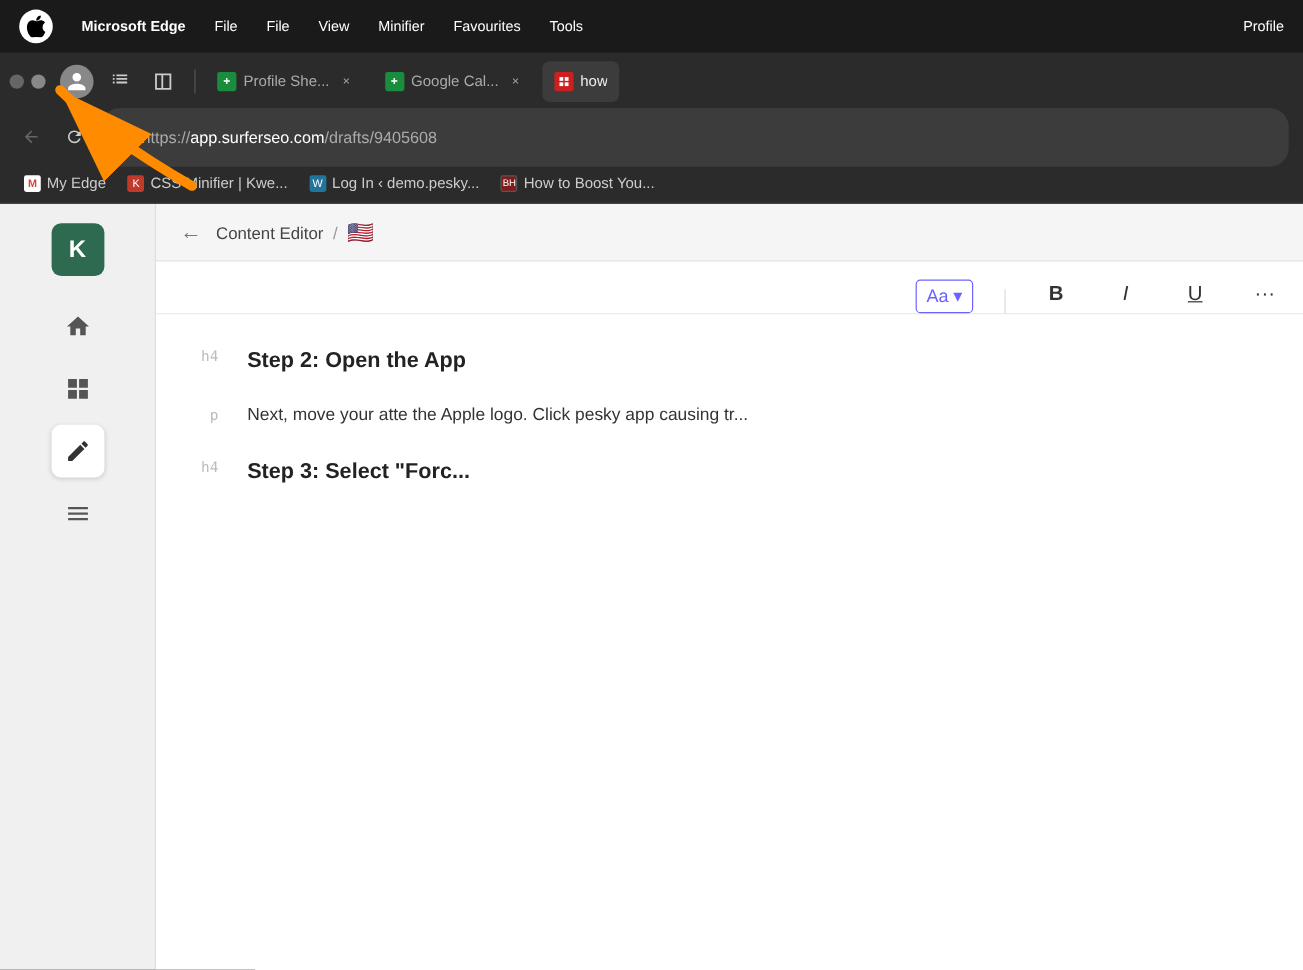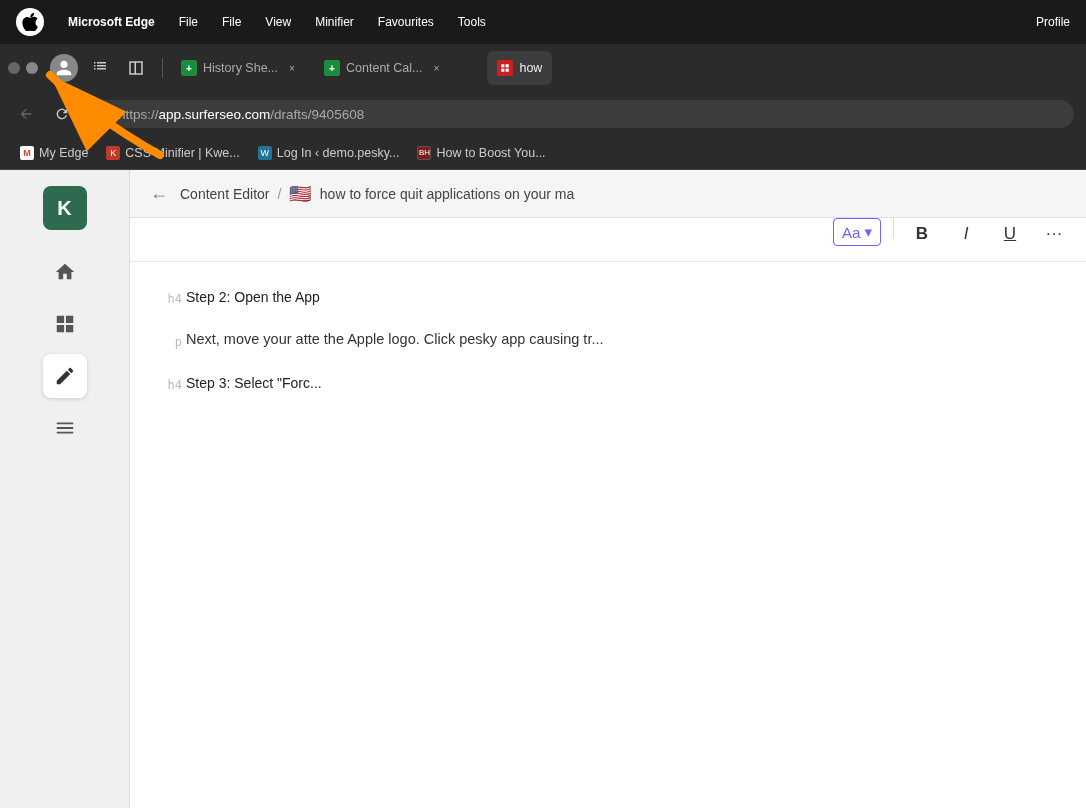--- a/index.html
+++ b/index.html
@@ -116,21 +116,20 @@
       min-width: 0;
       max-width: 200px;
     }
     .tab.inactive {
       background: transparent;
       color: #aaa;
     }
     .tab.active {
       background: #3c3c3c;
       color: #eee;
-      margin-left: 29px;
     }
     .tab-favicon {
       width: 16px;
       height: 16px;
       flex-shrink: 0;
       border-radius: 2px;
       display: flex;
       align-items: center;
       justify-content: center;
     }
@@ -178,21 +177,21 @@
       align-items: center;
       justify-content: center;
       color: #888;
       font-size: 16px;
       cursor: pointer;
       border-radius: 4px;
     }
     .nav-btn.active { color: #ccc; }
     .url-bar {
       flex: 1;
-      height: 28px;
+      height: 49px;
       background: #3c3c3c;
       border-radius: 16px;
       display: flex;
       align-items: center;
       padding: 0 14px;
       gap: 8px;
       color: #ddd;
       font-size: 13.5px;
     }
     .lock-icon {
@@ -312,26 +311,26 @@
       cursor: pointer;
       font-size: 18px;
       margin-right: 4px;
     }
     .breadcrumb-separator { color: #999; }
     .breadcrumb-flag { font-size: 18px; }
 
     
     .editor-toolbar {
       display: flex;
-      align-items: flex-start;
+      align-items: flex-end;
       height: 44px;
       padding: 0 16px;
       background: #fff;
       border-bottom: 1px solid #e8e8e8;
-      gap: 12px;
+      gap: 26px;
     }
     .toolbar-font-btn {
       display: flex;
       align-items: center;
       gap: 4px;
       color: #6c63ff;
       font-size: 15px;
       cursor: pointer;
       padding: 4px 8px;
       border-radius: 4px;
@@ -360,41 +359,41 @@
     
     .editor-content {
       flex: 1;
       padding: 24px 28px;
       background: #fff;
       overflow: hidden;
       position: relative;
     }
     .content-row {
       display: flex;
-      align-items: center;
-      gap: 4px;
+      align-items: flex-start;
+      gap: 24px;
       margin-bottom: 20px;
     }
     .row-tag {
       color: #bbb;
       font-size: 12px;
       min-width: 24px;
       text-align: right;
       padding-top: 4px;
       font-family: monospace;
     }
     .row-content {
       flex: 1;
       font-size: 15px;
       color: #222;
       line-height: 1.6;
     }
     .row-content.h4-style {
-      font-size: 14px;
-      font-weight: 400;
+      font-size: 18px;
+      font-weight: 700;
     }
     .row-content.p-style {
       font-size: 14.5px;
       color: #333;
     }
 
     
     .arrow-overlay {
       position: fixed;
       top: 55px;
@@ -459,27 +458,27 @@
     <div class="tab-icon-btn">
       <svg width="18" height="18" viewBox="0 0 24 24" fill="#ccc">
         <path d="M3 3h18v18H3V3zm2 2v14h5V5H5zm7 0v14h7V5h-7z"></path>
       </svg>
     </div>
 
     <div class="tab-separator"></div>
 
     <div class="tab inactive">
       <div class="tab-favicon green">+</div>
-      <span class="tab-label">History She...</span>
+      <span class="tab-label">Profile She...</span>
       <div class="tab-close">×</div>
     </div>
 
     <div class="tab inactive">
       <div class="tab-favicon green">+</div>
-      <span class="tab-label">Content Cal...</span>
+      <span class="tab-label">Google Cal...</span>
       <div class="tab-close">×</div>
     </div>
 
     <div class="tab active">
       <div class="tab-favicon red">
         <svg width="10" height="10" viewBox="0 0 16 16" fill="#fff">
           <rect x="2" y="2" width="5" height="5"></rect>
             <rect x="9" y="2" width="5" height="5"></rect>
           <rect x="2" y="9" width="5" height="5"></rect>
             <rect x="9" y="9" width="5" height="5"></rect>
@@ -560,21 +559,20 @@
     </div>
   </div>
 
   <div class="main-content">
 
     <div class="breadcrumb-bar">
       <span class="back-btn">←</span>
       <span>Content Editor</span>
       <span class="breadcrumb-separator">/</span>
       <span class="breadcrumb-flag">🇺🇸</span>
-      <span>how to force quit applications on your ma</span>
     </div>
 
     <div class="editor-toolbar">
       <div style="flex:1"></div>
       <div class="toolbar-font-btn">
         <span>Aa</span>
         <span>▾</span>
       </div>
       <div class="toolbar-separator"></div>
       <div class="toolbar-format-btn bold-btn">

